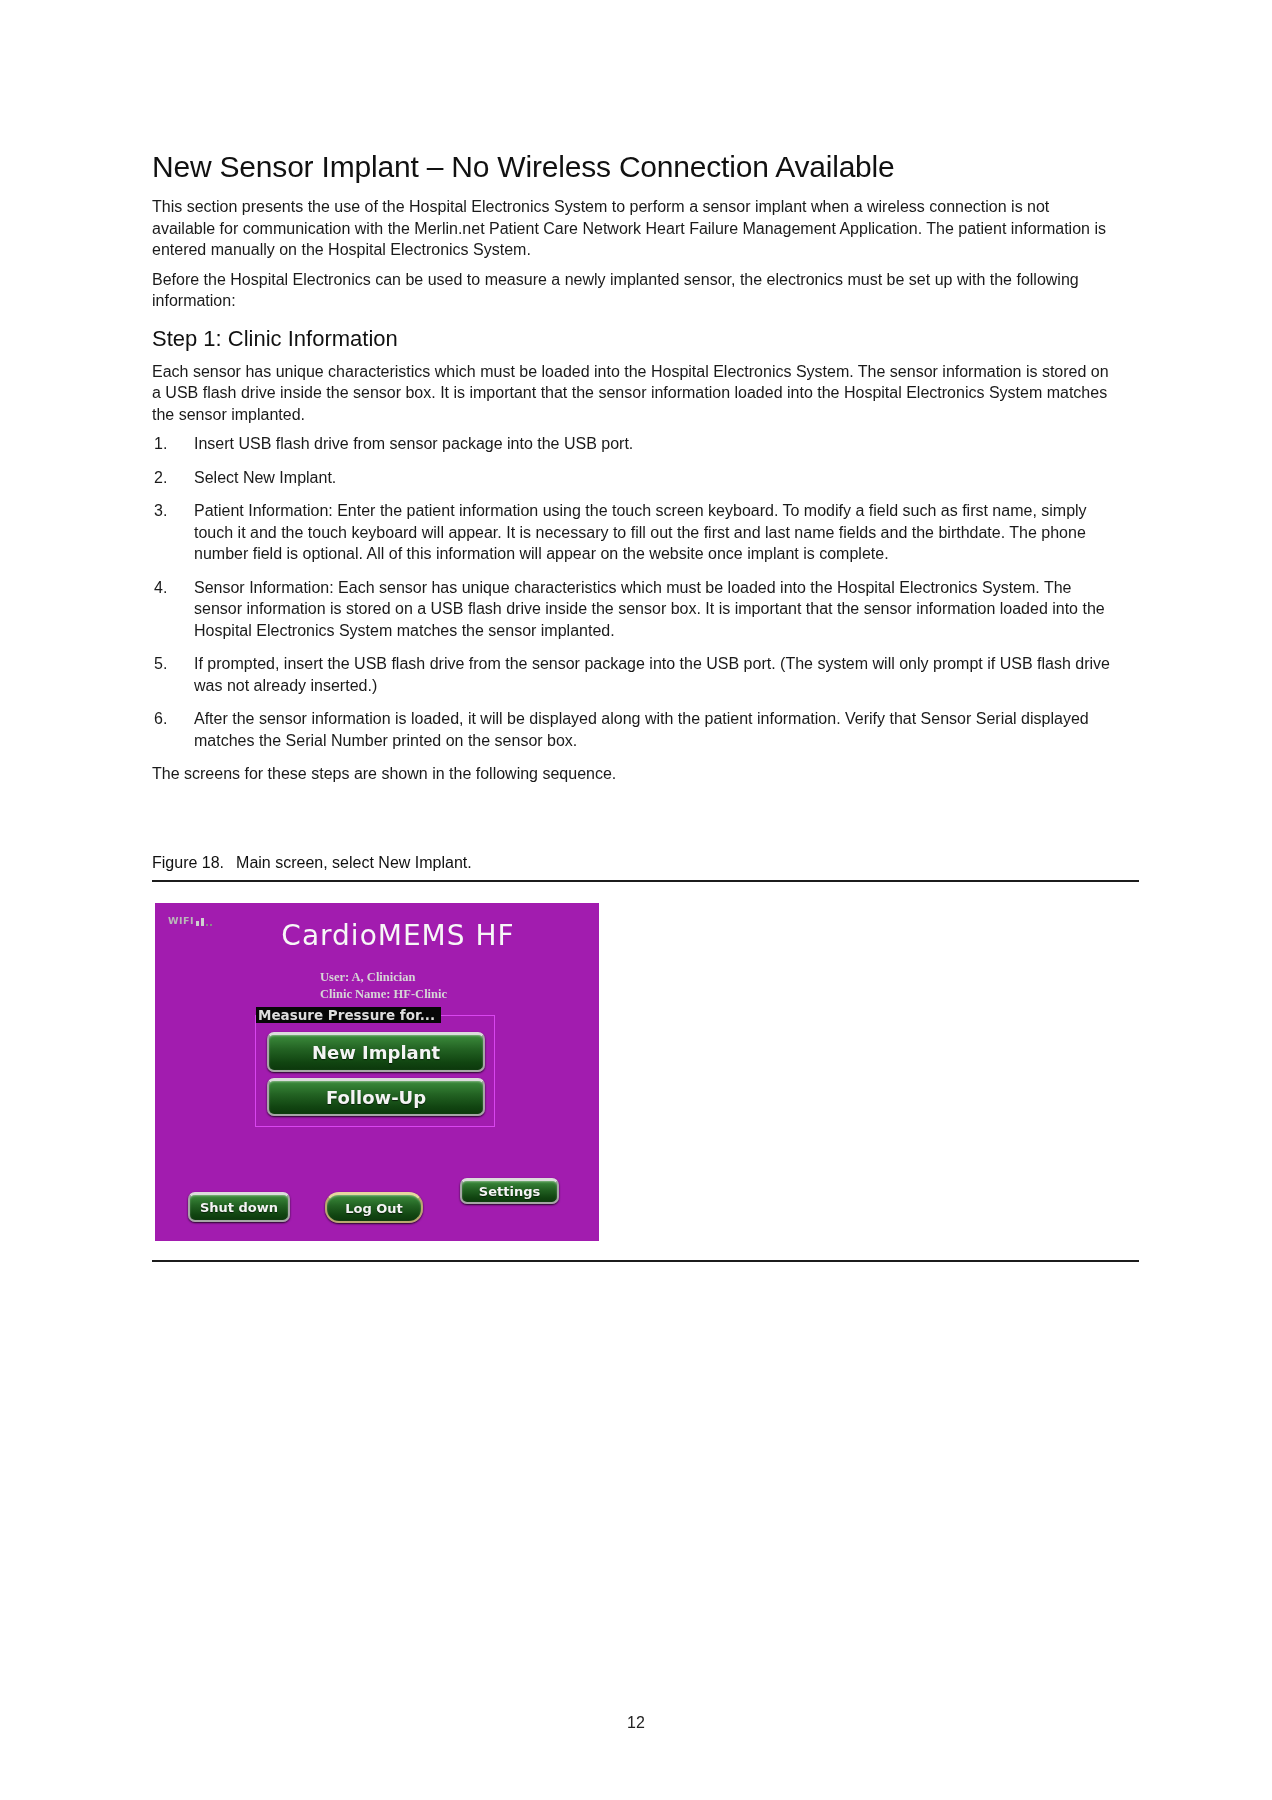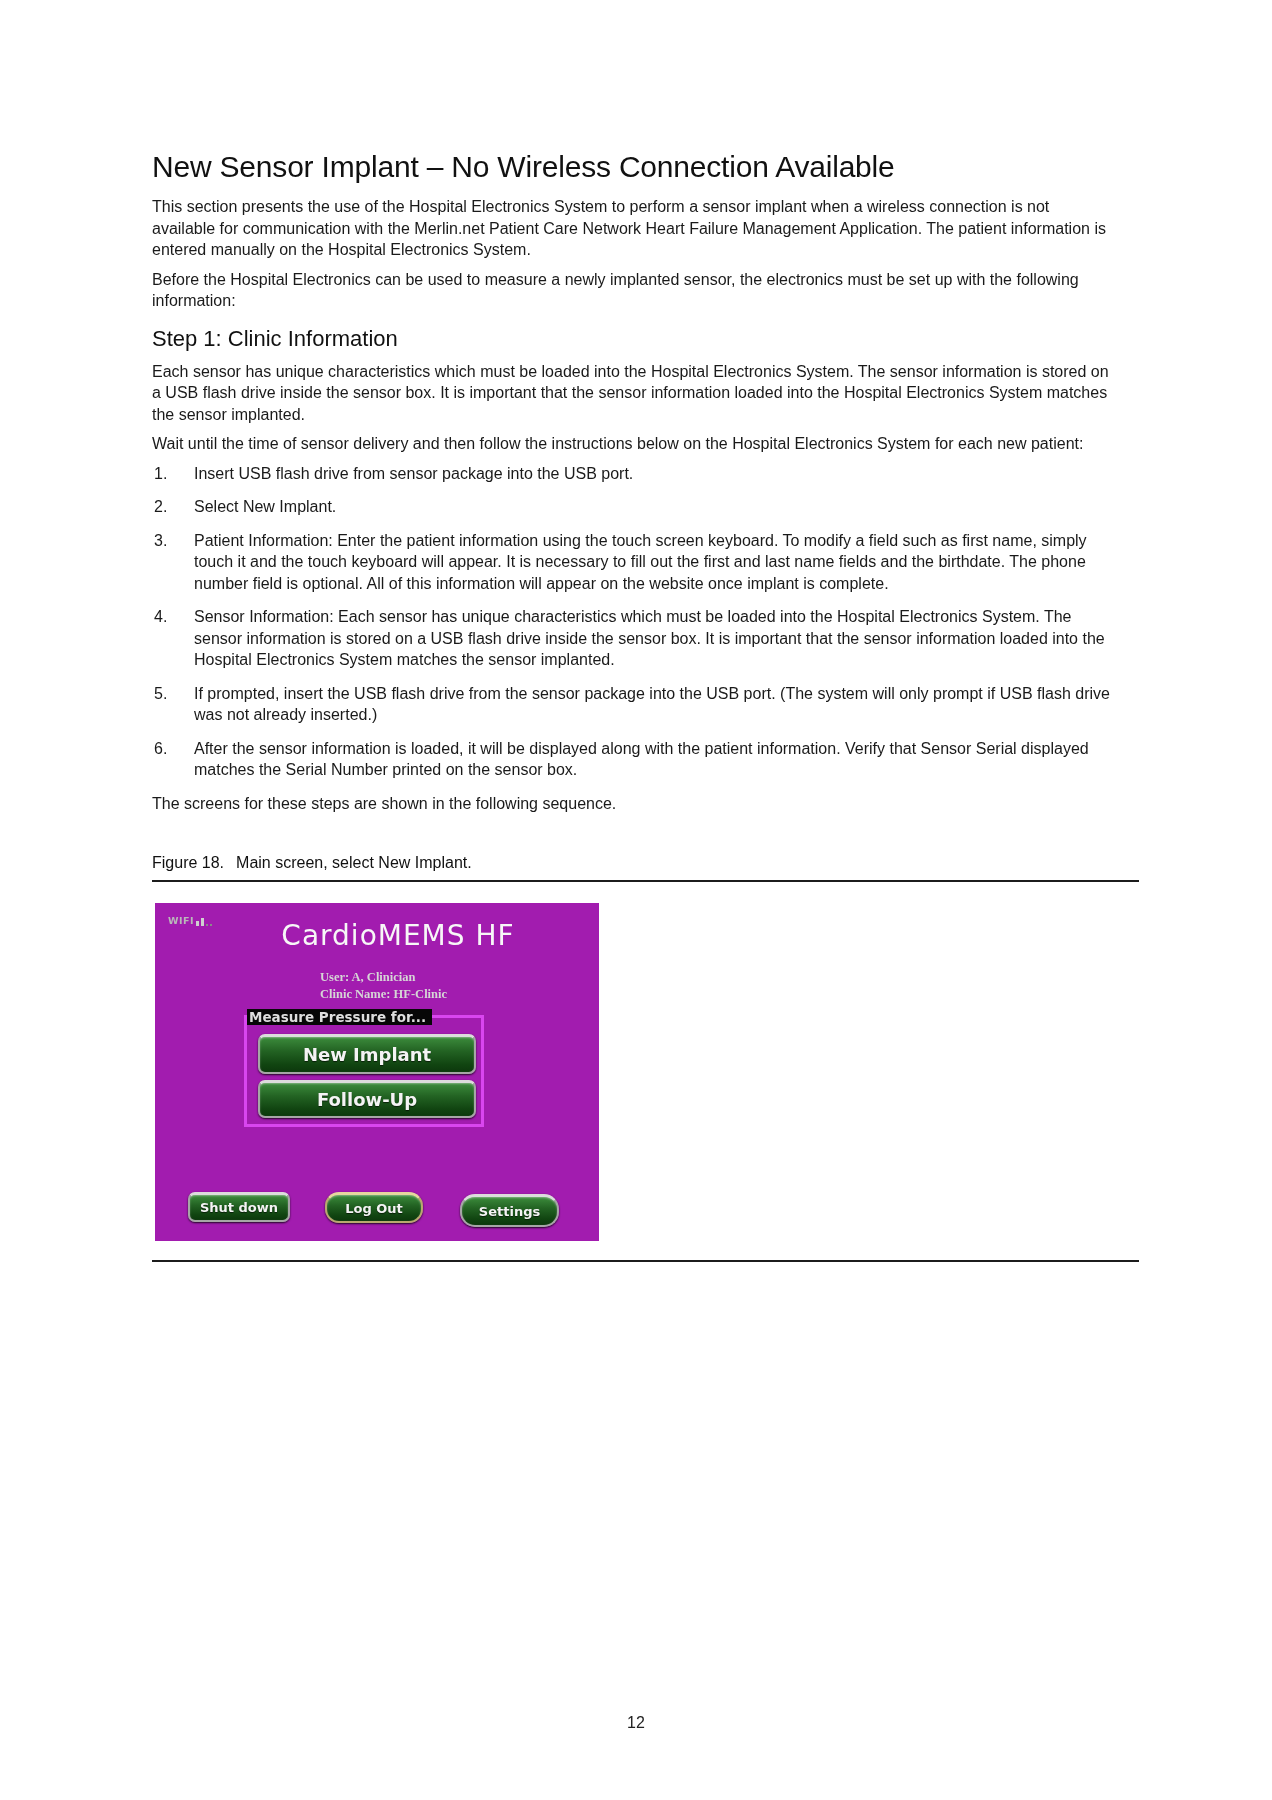--- a/index.html
+++ b/index.html
@@ -33,48 +33,47 @@
   .wifi-bars { display:flex; align-items:flex-end; gap:2px; height:10px; }
   .wifi-bars .b1 { width:3px; height:5px; background:#d0d0d0; }
   .wifi-bars .b2 { width:3px; height:8px; background:#d0d0d0; }
   .wifi-bars .d  { width:2px; height:2px; background:#8a8a8a; margin-bottom:0px; }
 
   .app-title { position:absolute; left:0; right:0; top:16px; text-align:center; font-size:28px; letter-spacing:1px; color:#f7f7f7; padding-left:42px; }
 
   .id-block { position:absolute; left:165px; top:66px; }
   .id-line { font-size:12.5px; font-weight:bold; color:#d6d6d6; line-height:17px;font-family:Liberation Serif, serif; }
 
-  .groupbox { position:absolute; left:89px; top:112px; width:240px; height:112px; border:3px solid #d946ef; }
+  .groupbox { position:absolute; left:100px; top:112px; width:240px; height:112px; border:1px solid #d946ef; }
   .group-label { position:absolute; top:-9px; left:0px; background:#070707; padding:0 6px 0 2px; font-size:13.5px; font-weight:bold; color:#dedede; white-space:nowrap; }
 
   .gbtn { border-radius:7px; background:linear-gradient(180deg,#3c8c3c 0%, #236323 40%, #114511 78%, #0c380c 100%);
           border:2px solid #a6a6a6; border-top:3px solid #dcdcdc;
           box-shadow: inset 0 1px 2px rgba(255,255,255,.35), 0 1px 2px rgba(0,0,0,.8);
           color:#f4f4f4; display:flex; align-items:center; justify-content:center;
           font-weight:bold; text-shadow:0 1px 1px rgba(0,0,0,.6); cursor:pointer; position:absolute; }
   .btn-big { font-size:18px; }
   .btn-small { font-size:13px; }
   .btn-new-implant { left:11px; top:16px; width:218px; height:40px; }
   .btn-follow-up  { left:11px; top:62px; width:218px; height:38px; }
   .btn-shutdown { left:33px;  top:289px; width:102px; height:30px; }
   .btn-logout   { left:170px; top:289px; width:98px;  height:31px; border-color:#b9a96e; border-top-color:#e6d79e;border-radius:14px; }
-  .btn-settings { left:305px; top:291px; width:99px;  height:33px;border-radius:15px; }
+  .btn-settings { left:305px; top:275px; width:99px;  height:26px; }
 
   .page-number { position:absolute; left:0; right:0; top:1714px; text-align:center; font-size:16px; color:#222; }
 </style>
 </head>
 <body>
 
 <div class="content">
   <h1 class="doc-title">New Sensor Implant – No Wireless Connection Available</h1>
   <p class="body-text">This section presents the use of the Hospital Electronics System to perform a sensor implant when a wireless connection is not available for communication with the Merlin.net Patient Care Network Heart Failure Management Application. The patient information is entered manually on the Hospital Electronics System.</p>
   <p class="body-text">Before the Hospital Electronics can be used to measure a newly implanted sensor, the electronics must be set up with the following information:</p>
   <h2 class="step-heading">Step 1: Clinic Information</h2>
   <p class="body-text">Each sensor has unique characteristics which must be loaded into the Hospital Electronics System. The sensor information is stored on a USB flash drive inside the sensor box. It is important that the sensor information loaded into the Hospital Electronics System matches the sensor implanted.</p>
-  <p class="body-text">Wait until the time of sensor delivery and then follow the instructions below on the Hospital Electronics System for each new patient:</p>
   <ol class="step-list">
     <li>Insert USB flash drive from sensor package into the USB port.</li>
     <li>Select New Implant.</li>
     <li>Patient Information: Enter the patient information using the touch screen keyboard. To modify a field such as first name, simply touch it and the touch keyboard will appear. It is necessary to fill out the first and last name fields and the birthdate. The phone number field is optional. All of this information will appear on the website once implant is complete.</li>
     <li>Sensor Information: Each sensor has unique characteristics which must be loaded into the Hospital Electronics System. The sensor information is stored on a USB flash drive inside the sensor box. It is important that the sensor information loaded into the Hospital Electronics System matches the sensor implanted.</li>
     <li>If prompted, insert the USB flash drive from the sensor package into the USB port. (The system will only prompt if USB flash drive was not already inserted.)</li>
     <li>After the sensor information is loaded, it will be displayed along with the patient information. Verify that Sensor Serial displayed matches the Serial Number printed on the sensor box.</li>
   </ol>
   <p class="body-text closing-text">The screens for these steps are shown in the following sequence.</p>
 </div>

